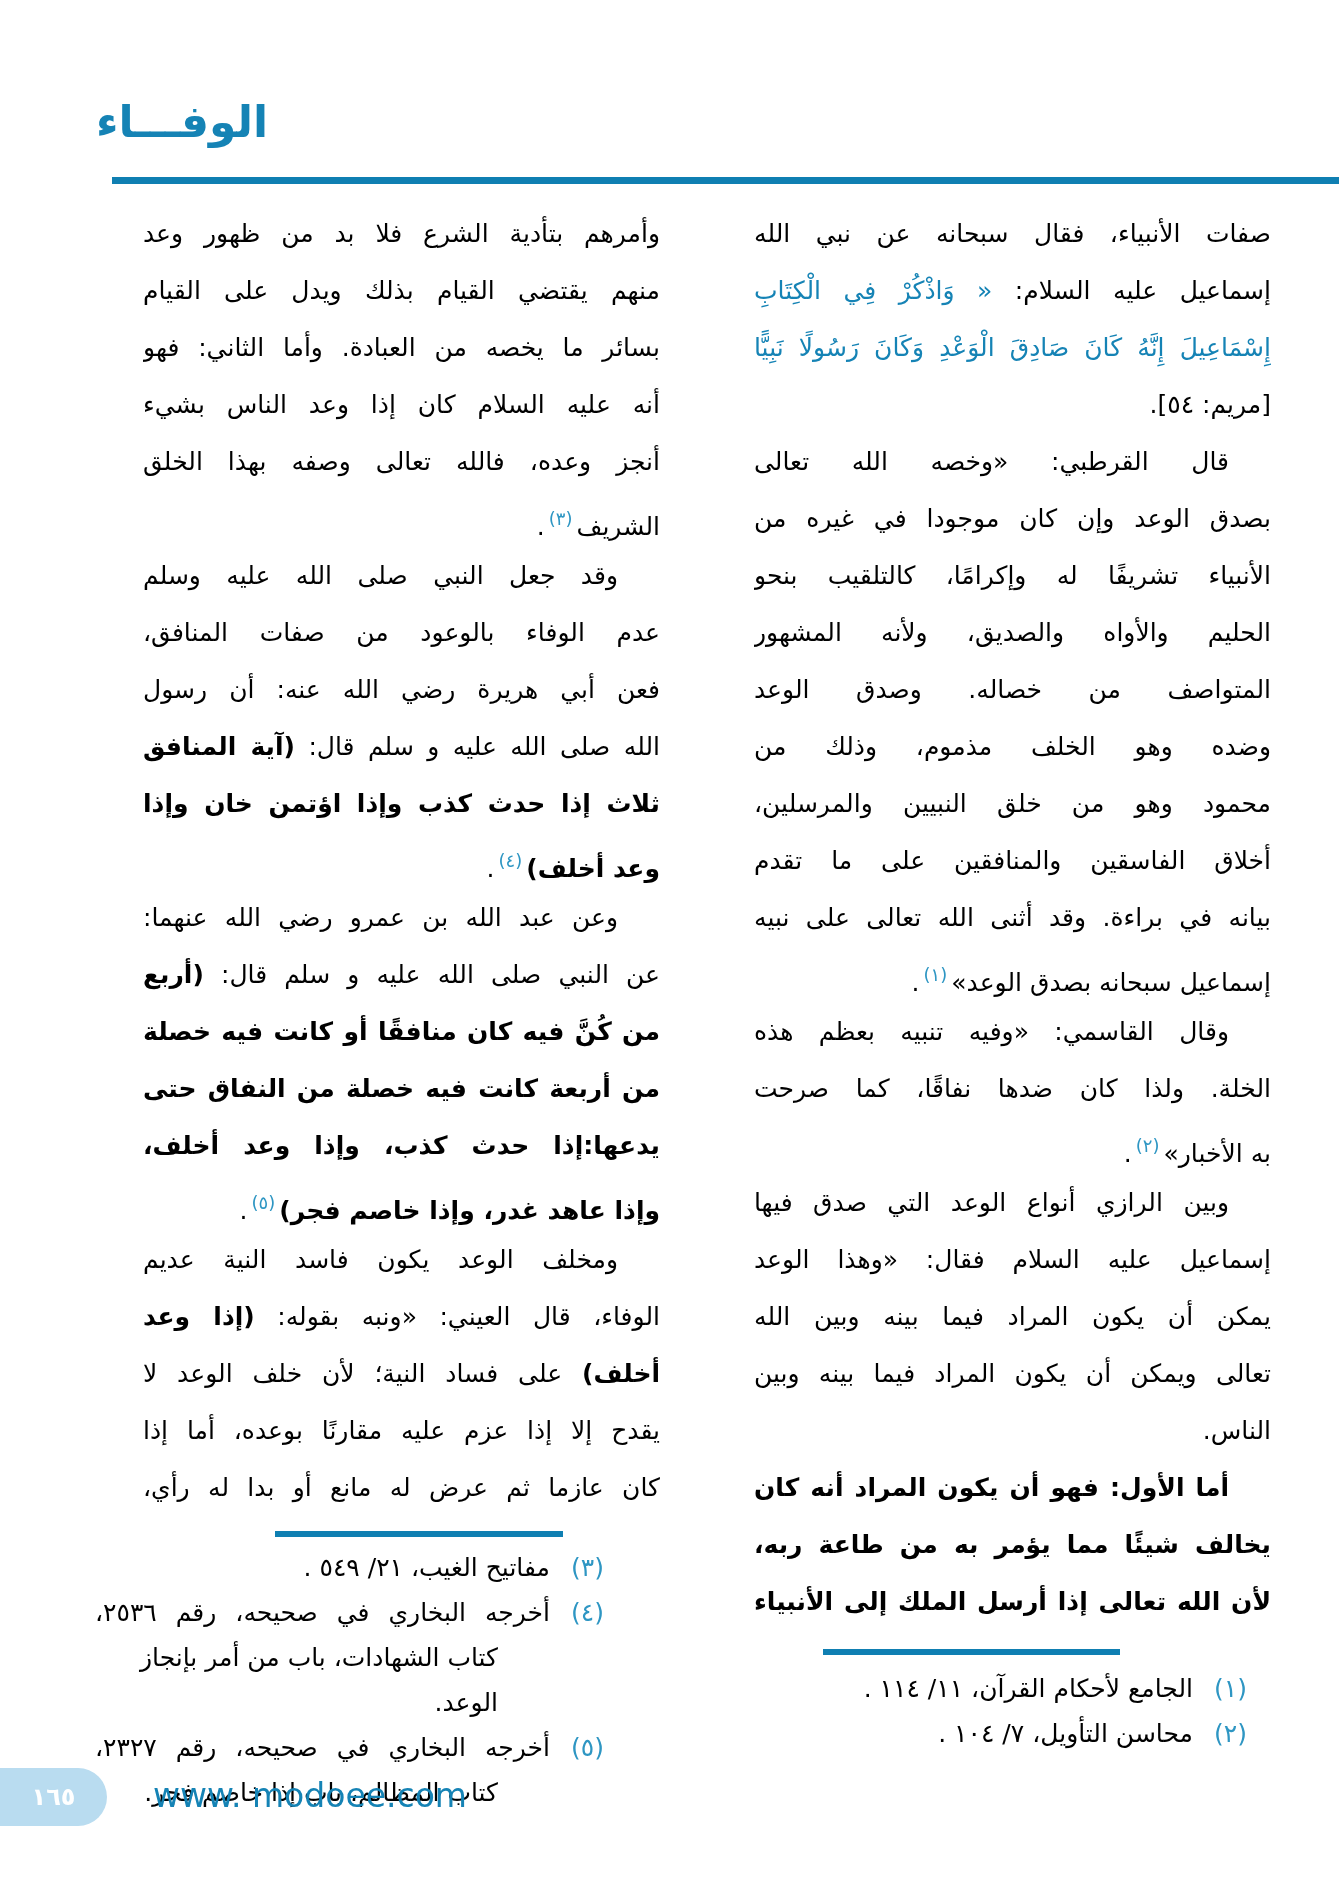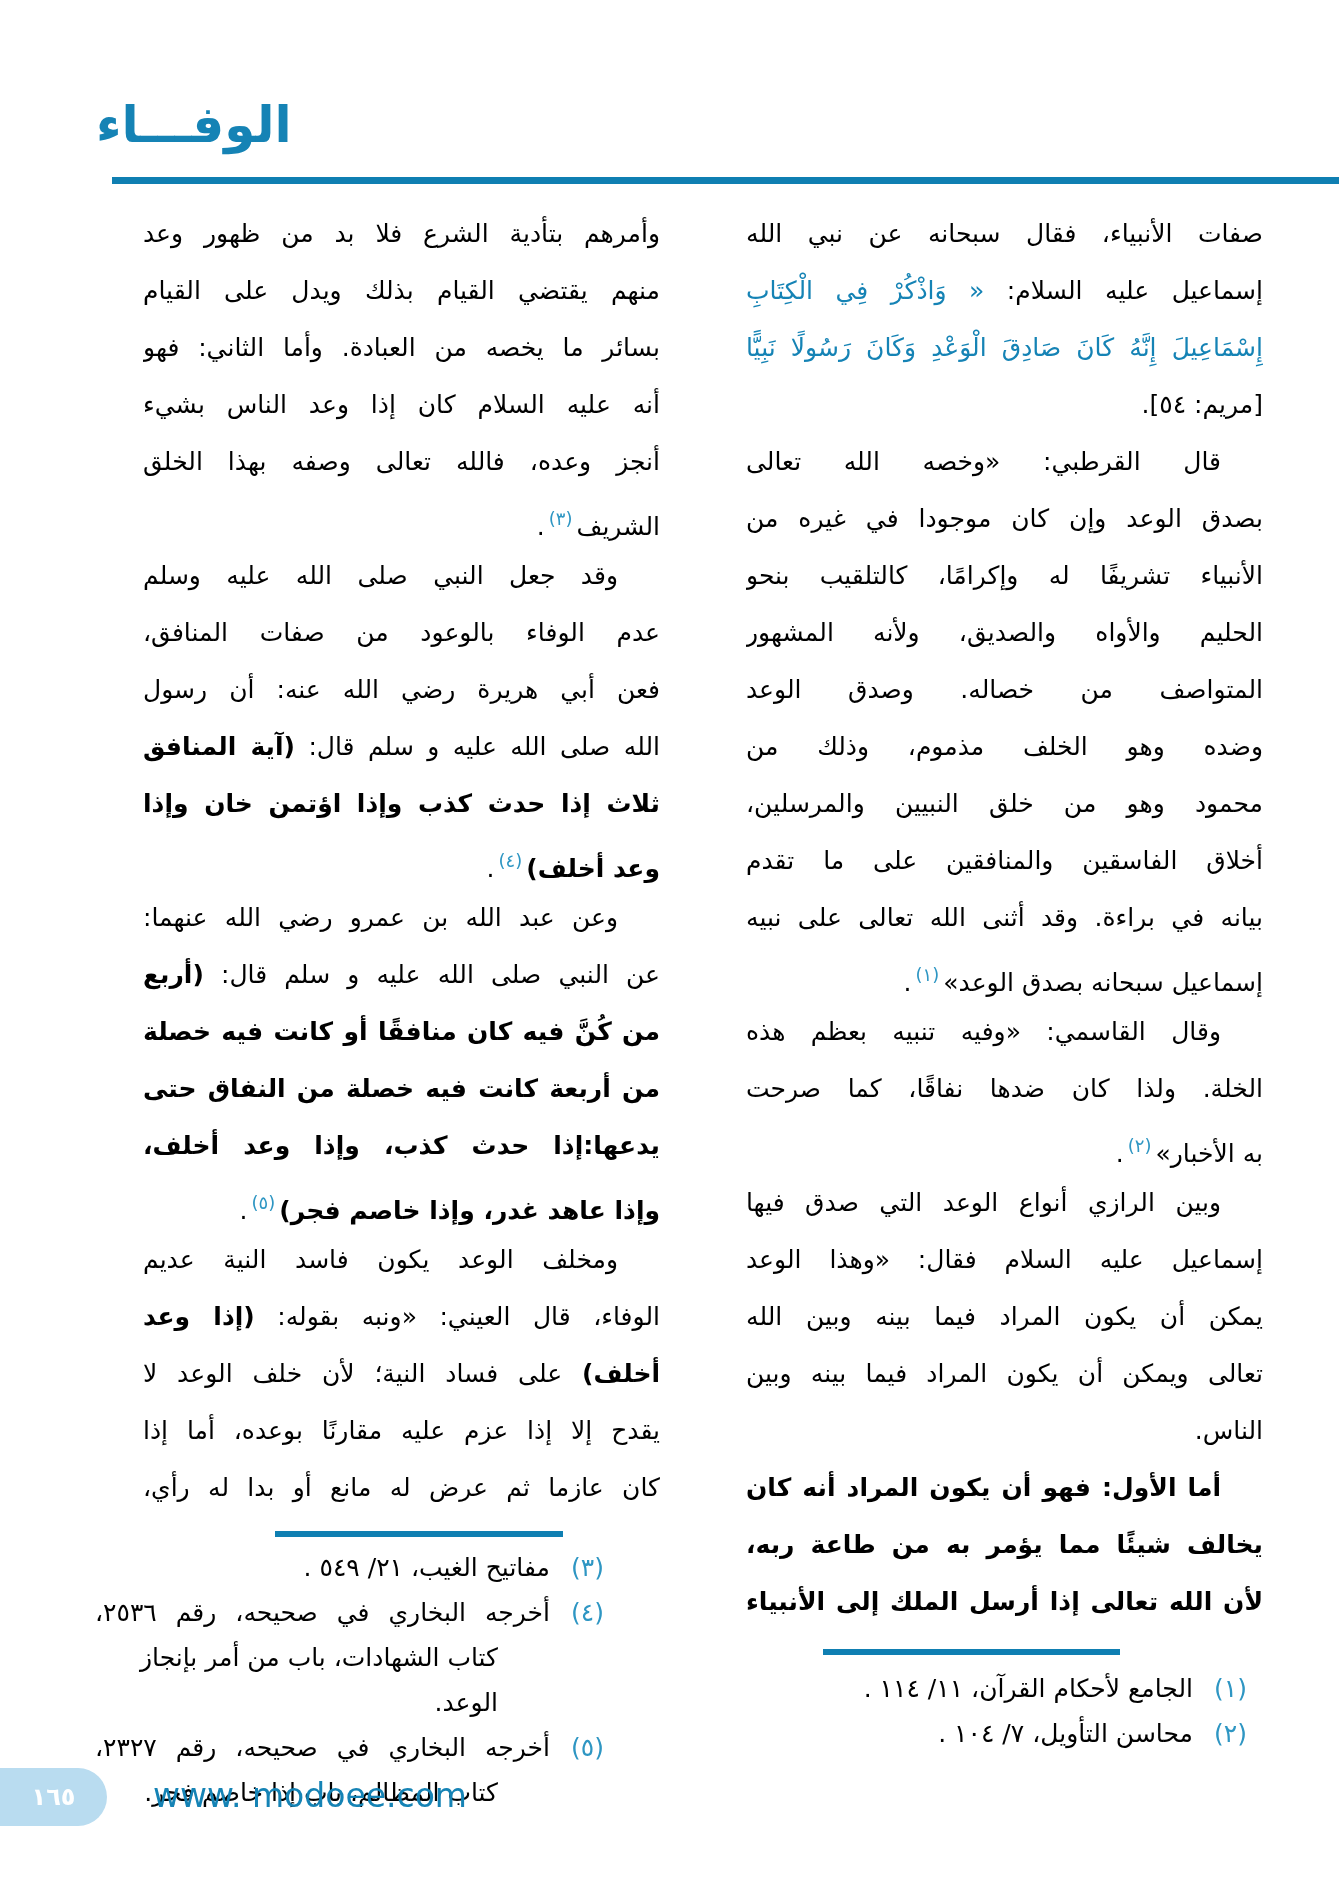--- a/index.html
+++ b/index.html
@@ -14,32 +14,32 @@
     position:relative;
     width:1339px;height:1890px;
     font-family:"DejaVu Sans", sans-serif;
     color:#000;
     overflow:hidden;
     direction:rtl;
   }
   
   .page-title{
     position:absolute;left:96px;top:96px;
-    font-size:50px;font-weight:bold;color:var(--quran);
+    font-size:44px;font-weight:bold;color:var(--quran);
   }
   .header-rule{
     position:absolute;left:112px;right:0;top:177px;height:7px;
     background:var(--teal);
   }
   
   .col{
     position:absolute;top:205px;width:565px;
     font-size:25px;line-height:57px;
   }
-  .col-right{right:76px;}
+  .col-right{right:68px;}
   .col-left{left:95px;}
   .line{
     height:57px;line-height:57px;overflow:hidden;
     text-align:justify;text-align-last:justify;
     white-space:normal;
     margin-left:48px;
   }
   .line.s{text-align:start;text-align-last:start;}
   .line.ind{padding-right:42px;}
   .seg{}

